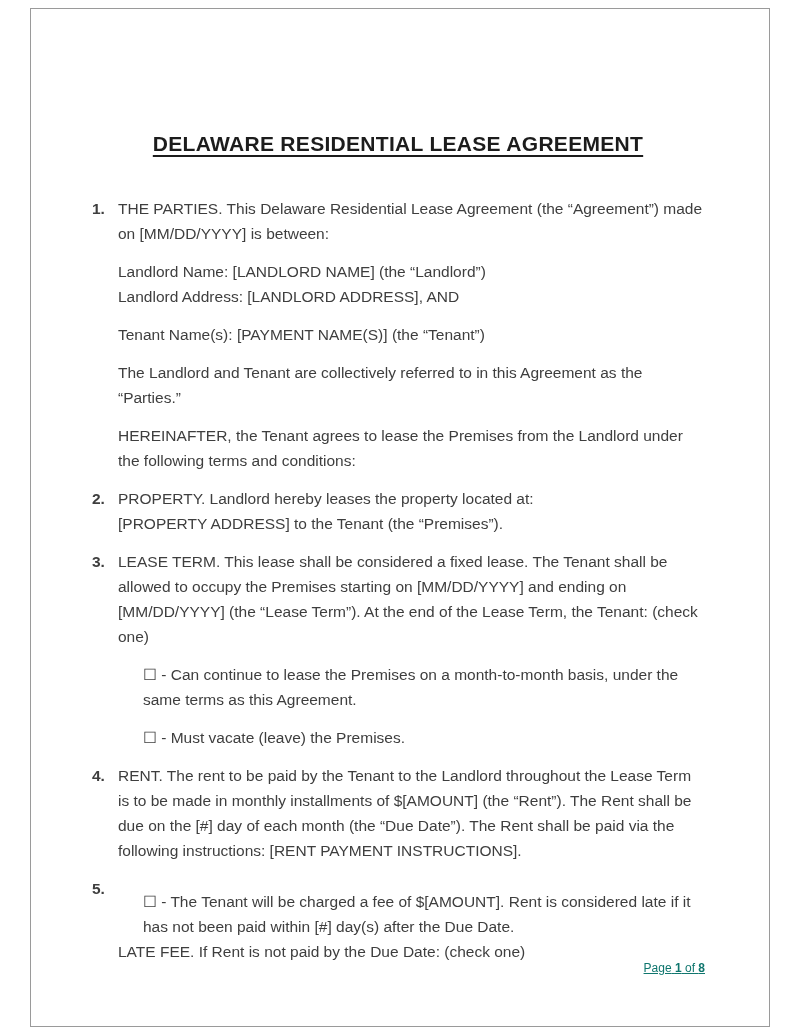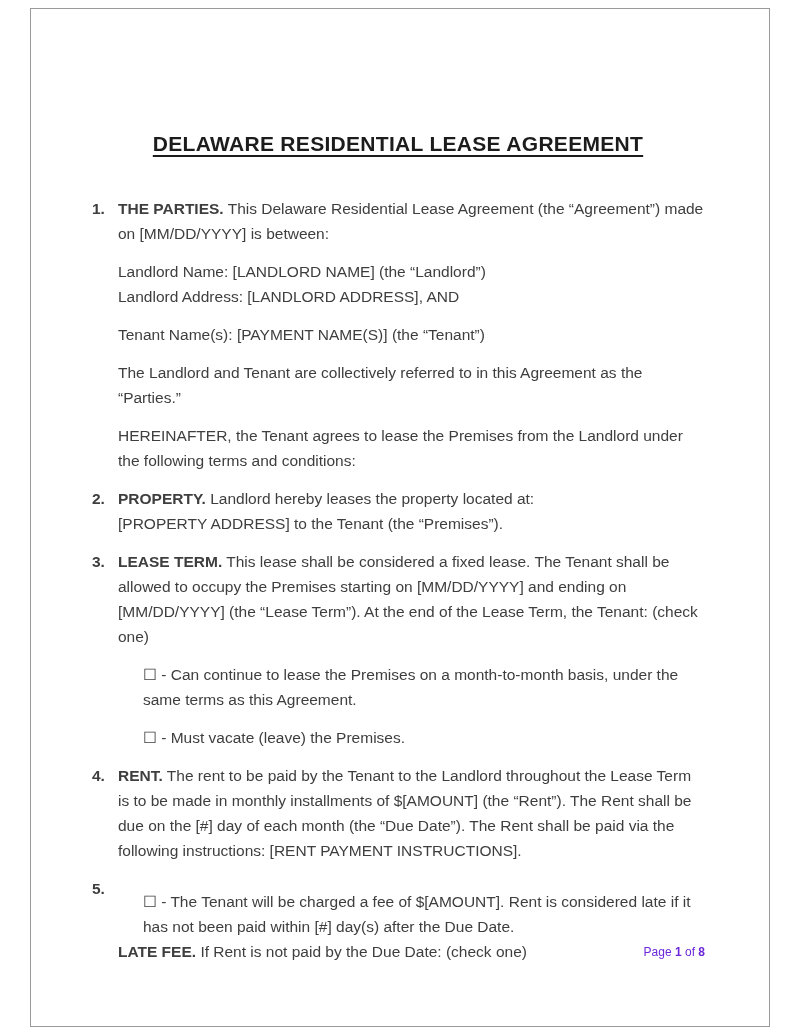--- a/index.html
+++ b/index.html
@@ -48,30 +48,31 @@
     line-height: 25px;
   }
   .num {
     flex: 0 0 26px;
     width: 26px;
     font-weight: bold;
   }
   .body-col { flex: 1; min-width: 0; }
   .para { margin: 13px 0 0 0; }
   .para.first { margin-top: 0; }
-  .hd { font-weight: bold; }
+  .hd { font-weight: normal; }
   .line { display: block; }
   .check { margin: 13px 0 0 25px; }
   .cb { display: inline; }
   .footer {
     position: absolute;
     right: 95px;
-    bottom: 76px;
+    bottom: 60px;
     font-size: 12px;
-    color: #6d28d9;
+    color: #0f766e;
+    text-decoration: underline;
   }
   .footer .b { font-weight: bold; }
 </style>
 </head>
 <body>
 
 <div class="page-border"></div>
 
 <div class="content">
 

